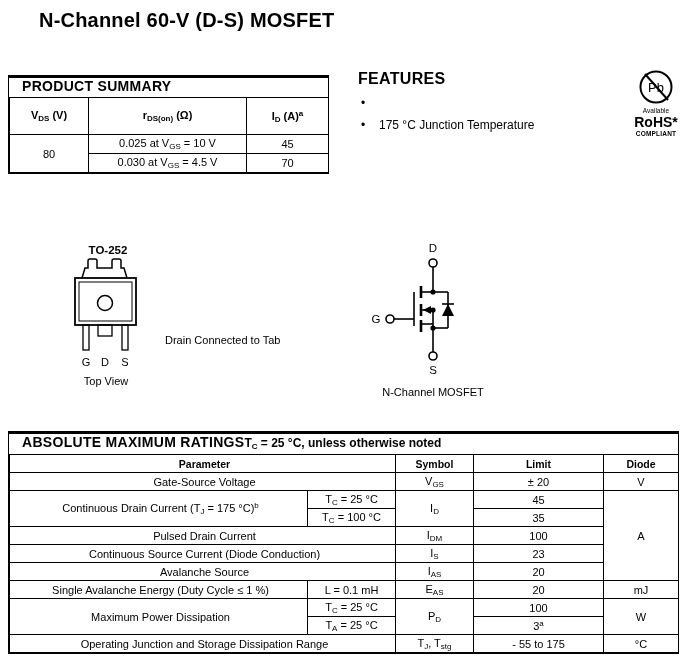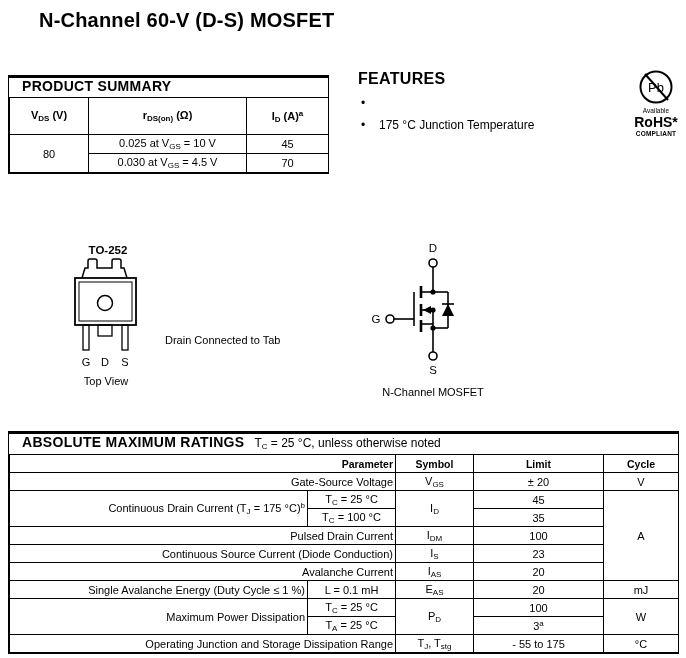--- a/index.html
+++ b/index.html
@@ -6,26 +6,26 @@
   html,body { width:686px; height:658px; }
   body { background:#fff; color:#000; font-family:"Liberation Sans", sans-serif; position:relative; overflow:hidden; }
   .page { position:absolute; inset:0; background:#fff; }
 
   .doc-title { position:absolute; top:9px; left:8px; width:100%; text-align:left;
                font-size:20px; font-weight:bold; letter-spacing:0.2px;padding-left:31px; }
 
   
   .table-box { position:absolute; border:1px solid #000; border-top:3px solid #000; background:#fff; }
   .table-title { font-weight:bold; font-size:14px; padding:0 0 3px 13px; letter-spacing:0.3px; }
-  .table-title .subtitle { font-weight:normal; font-size:12px; letter-spacing:0; margin-left:10px; }
+  .table-title .subtitle { font-weight:bold; font-size:12px; letter-spacing:0; margin-left:0; }
   table { border-collapse:collapse; width:100%; table-layout:fixed; }
   th,td { border:1px solid #000; font-size:11px; text-align:center; vertical-align:middle;
           padding:0 2px; height:18px; overflow:hidden; white-space:nowrap; }
   th { font-weight:bold; }
-  td.left, th.left { text-align:right; padding-left:6px; }
+  td.left, th.left { text-align:center; padding-left:6px; }
   sub { font-size:8px; vertical-align:-2px; }
   sup { font-size:8px; vertical-align:4px; }
 
   
   .ps { left:8px; top:75px; width:321px; }
   .ps th { height:37px; }
   .ps td { height:19px; }
 
   
   .amr { left:8px; top:431px; width:671px; }
@@ -167,21 +167,21 @@
           <col style="width:88px">
           <col style="width:78px">
           <col style="width:130px">
           <col style="width:75px">
       </colgroup>
       <tbody>
           <tr>
         <th colspan="2" class="left">Parameter</th>
         <th>Symbol</th>
         <th>Limit</th>
-        <th>Cycle</th>
+        <th>Diode</th>
       </tr>
       <tr>
         <td colspan="2" class="left">Gate-Source Voltage</td>
         <td>V<sub>GS</sub></td>
         <td>± 20</td>
         <td>V</td>
       </tr>
       <tr>
         <td rowspan="2" class="left">Continuous Drain Current (T<sub>J</sub> = 175 °C)<sup>b</sup></td>
         <td>T<sub>C</sub> = 25 °C</td>
@@ -197,21 +197,21 @@
         <td colspan="2" class="left">Pulsed Drain Current</td>
         <td>I<sub>DM</sub></td>
         <td>100</td>
       </tr>
       <tr>
         <td colspan="2" class="left">Continuous Source Current (Diode Conduction)</td>
         <td>I<sub>S</sub></td>
         <td>23</td>
       </tr>
       <tr>
-        <td colspan="2" class="left">Avalanche Current</td>
+        <td colspan="2" class="left">Avalanche Source</td>
         <td>I<sub>AS</sub></td>
         <td>20</td>
       </tr>
       <tr>
         <td class="left">Single Avalanche Energy (Duty Cycle ≤ 1 %)</td>
         <td>L = 0.1 mH</td>
         <td>E<sub>AS</sub></td>
         <td>20</td>
         <td>mJ</td>
       </tr>

